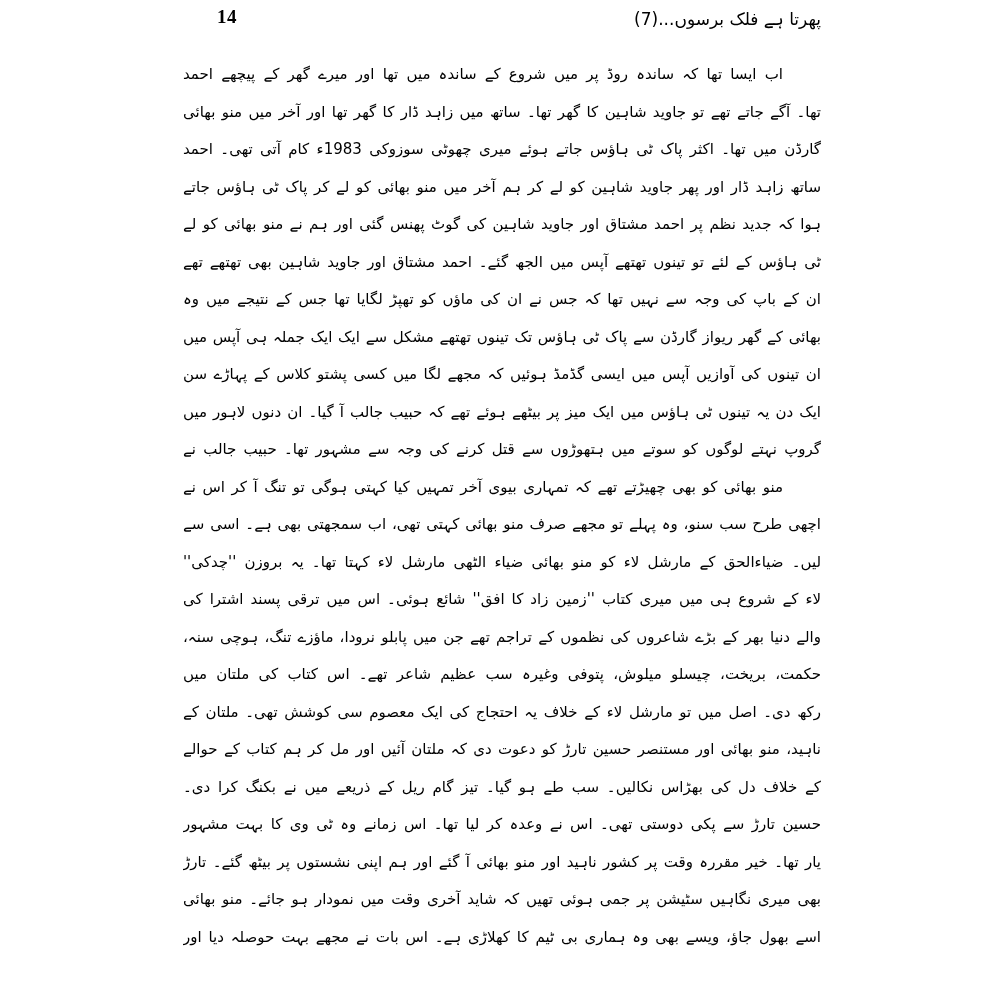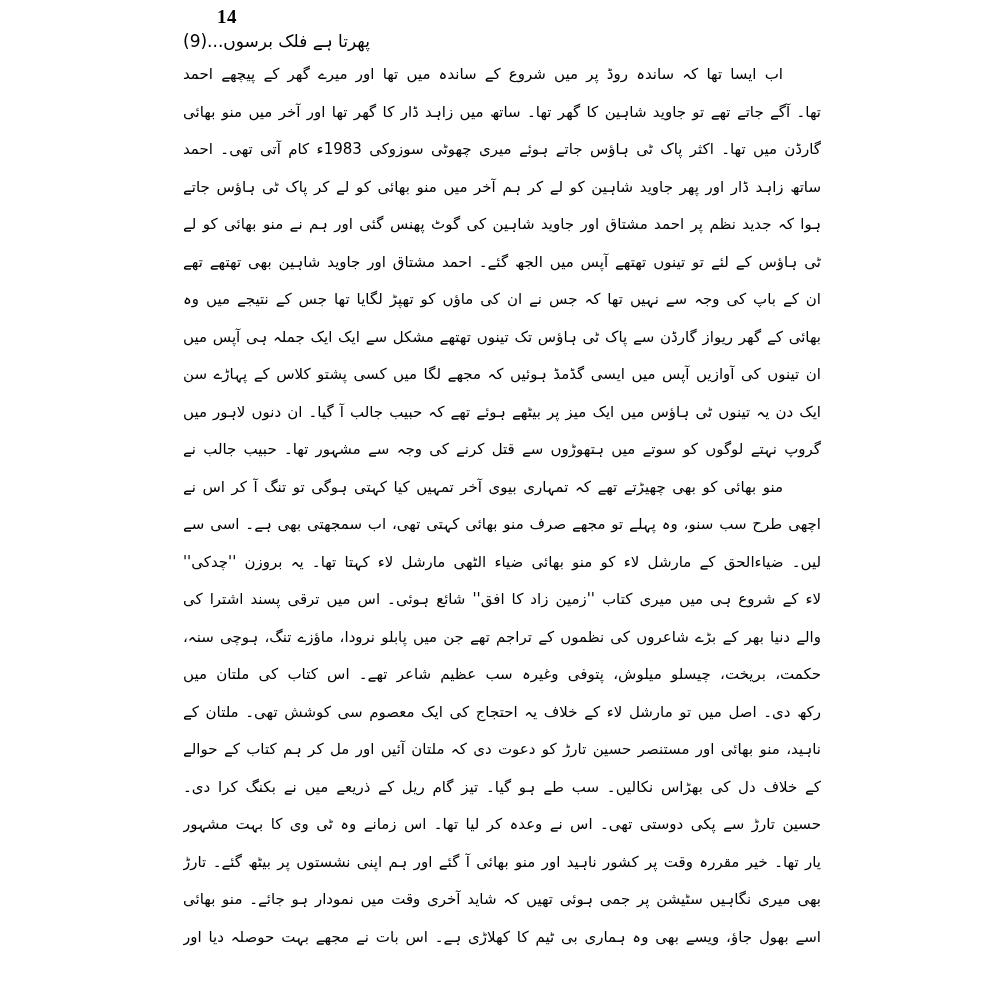--- a/index.html
+++ b/index.html
@@ -20,21 +20,20 @@
     position: absolute;
     top: 6px;
     left: 183px;
     width: 638px;
   }
   .page-header {
     display: flex;
     justify-content: space-between;
     align-items: flex-start;
     height: 30px;
-    flex-direction: column;
   }
   .page-number {
     font-family: "Liberation Serif", serif;
     font-weight: bold;
     font-size: 19px;
     padding-left: 34px;
     letter-spacing: 0.5px;
   }
   .header-title {
     direction: rtl;
@@ -59,21 +58,21 @@
   .line.indent { padding-right: 38px; }
   .line.para-end { text-align-last: right; }
 </style>
 </head>
 <body>
 
 <div class="page">
   <div class="text-block">
     <div class="page-header">
       <span class="page-number">14</span>
-      <span class="header-title">پھرتا ہے فلک برسوں...(9)</span>
+      <span class="header-title">پھرتا ہے فلک برسوں...(7)</span>
     </div>
     <div class="text-body">
         <div class="line indent">اب ایسا تھا کہ ساندہ روڈ پر میں شروع کے ساندہ میں تھا اور میرے گھر کے پیچھے احمد مشتاق کا گھر</div>
         <div class="line">تھا۔ آگے جاتے تھے تو جاوید شاہین کا گھر تھا۔ ساتھ میں زاہد ڈار کا گھر تھا اور آخر میں منو بھائی کا گھر ریواز</div>
         <div class="line">گارڈن میں تھا۔ اکثر پاک ٹی ہاؤس جاتے ہوئے میری چھوٹی سوزوکی 1983ء کام آتی تھی۔ احمد مشتاق کے</div>
         <div class="line">ساتھ زاہد ڈار اور پھر جاوید شاہین کو لے کر ہم آخر میں منو بھائی کو لے کر پاک ٹی ہاؤس جاتے تھے۔ ایک دن یہ</div>
         <div class="line">ہوا کہ جدید نظم پر احمد مشتاق اور جاوید شاہین کی گوٹ پھنس گئی اور ہم نے منو بھائی کو لے لیا۔ اب ہم نکلے پاک</div>
         <div class="line">ٹی ہاؤس کے لئے تو تینوں تھتھے آپس میں الجھ گئے۔ احمد مشتاق اور جاوید شاہین بھی تھتھے تھے مگر ان کا تھتھا ہونا</div>
         <div class="line">ان کے باپ کی وجہ سے نہیں تھا کہ جس نے ان کی ماؤں کو تھپڑ لگایا تھا جس کے نتیجے میں وہ تھتھے ہوئے تھے۔ منو</div>
         <div class="line">بھائی کے گھر ریواز گارڈن سے پاک ٹی ہاؤس تک تینوں تھتھے مشکل سے ایک ایک جملہ ہی آپس میں ٹکرا سکے۔</div>

